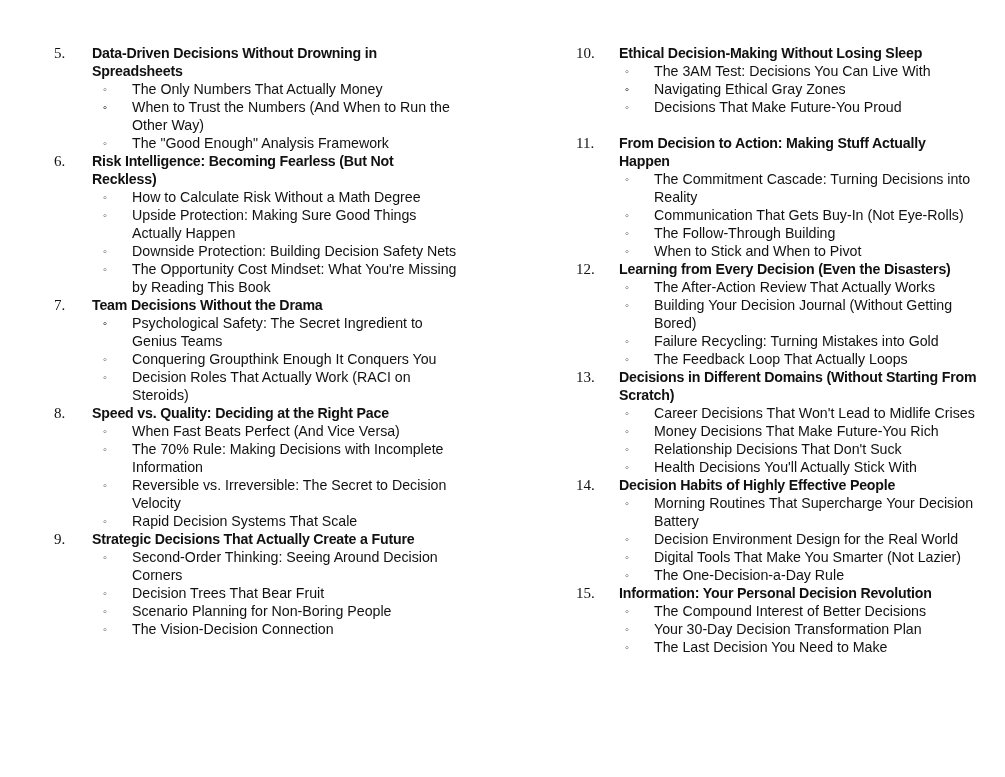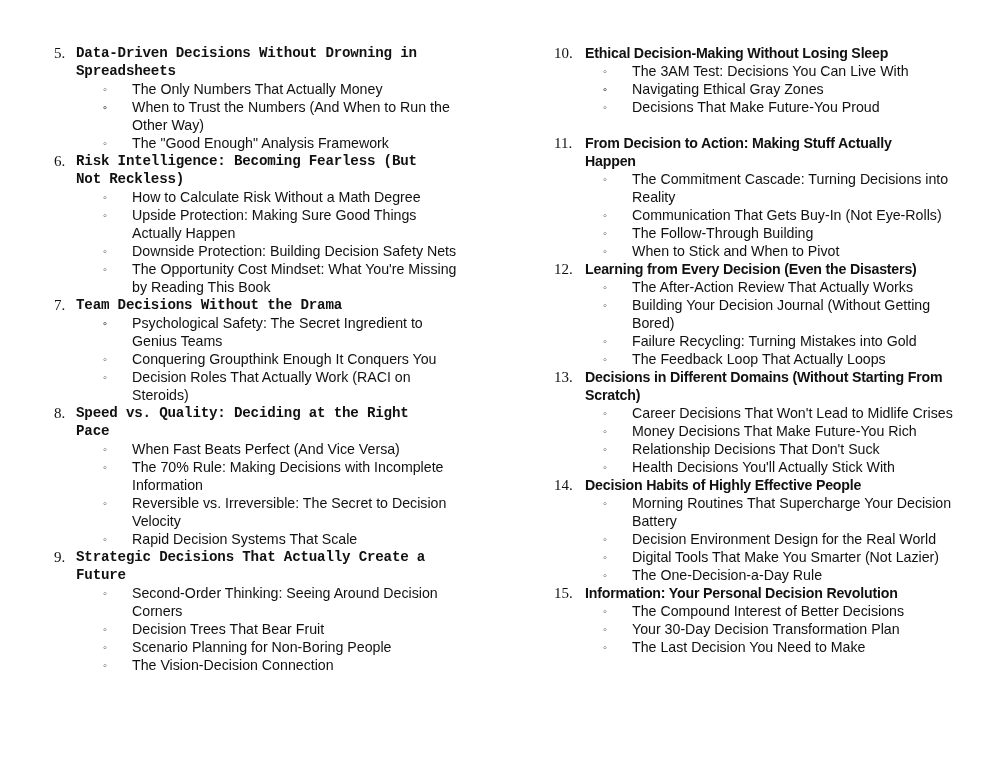--- a/index.html
+++ b/index.html
@@ -1,24 +1,24 @@
 <!DOCTYPE html>
 <html><head>
 <meta charset="utf-8">
 <style>
   html, body { margin:0; padding:0; background:#ffffff; }
   body { width:1005px; height:777px; position:relative; overflow:hidden; color:#111; }
   .col { position:absolute; top:44px; }
   .col.left { left:54px; width:420px; }
-  .col.right { left:554px; width:420px; }
+  .col.right { left:576px; width:420px; }
   .item { position:relative; }
   .num { position:absolute; left:0; top:0; font-family:"Liberation Serif", serif; font-size:15px; line-height:18px; }
   .title { font-family:"Liberation Sans", sans-serif; font-weight:bold; font-size:14.2px; line-height:18px; letter-spacing:-0.2px; }
-  .left .title { margin-left:22px; width:360px;font-family:Liberation Mono, monospace; }
-  .right .title { margin-left:31px; width:360px; }
+  .left .title { margin-left:38px; width:360px; }
+  .right .title { margin-left:43px; width:360px; }
   .sub { position:relative; font-family:"Liberation Sans", sans-serif; font-size:14.2px; line-height:18px; }
   .left .sub { margin-left:78px; width:332px; }
   .right .sub { margin-left:78px; width:332px; }
   .bullet { position:absolute; left:-29px; top:0; font-size:11px; line-height:18px; color:#444; }
   .gap { height:18px; }
 </style>
 </head>
 <body>
 
 <div class="col left" id="left">

